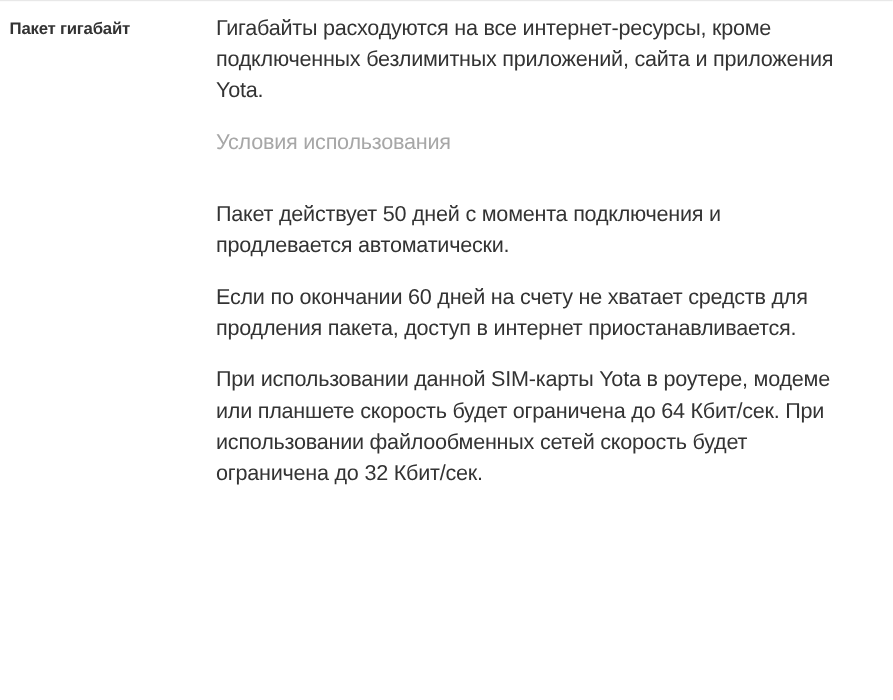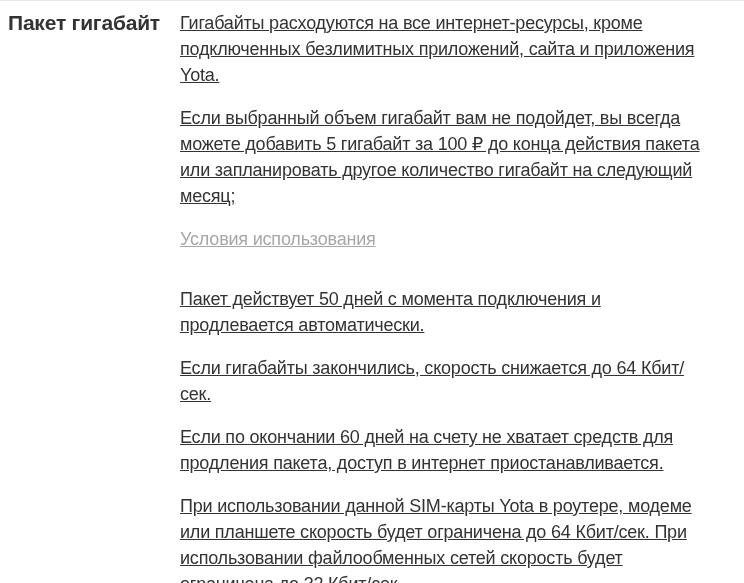--- a/index.html
+++ b/index.html
@@ -27,55 +27,52 @@
     border-top: 1px solid var(--border-color);
     padding: 9px 30px 0 8px;
     width: 744px;
     height: 583px;
   }
   .term-col {
     flex: 0 0 172px;
     width: 172px;
   }
   .term {
-    font-size: 21px;
+    font-size: 14px;
     line-height: 26px;
     font-weight: 700;
     letter-spacing: -0.2px;
   }
   .desc-col {
     flex: 1 1 auto;
     max-width: 534px;
   }
   .para {
     margin: 0 0 17px 0;
     font-size: 18px;
     line-height: 26px;
     letter-spacing: -0.2px;
-    text-decoration: underline;
   }
   .para.muted {
     color: var(--muted-color);
     margin-top: 3px;
     margin-bottom: 34px;
   }
   .para:last-child {
     margin-bottom: 14px;
   }
 </style>
 </head>
 <body>
 
 <div class="row">
   <div class="term-col">
     <div class="term">Пакет гигабайт</div>
   </div>
   <div class="desc-col">
     <p class="para">Гигабайты расходуются на все интернет-ресурсы, кроме подключенных безлимитных приложений, сайта и приложения Yota.</p>
-    <p class="para">Если выбранный объем гигабайт вам не подойдет, вы всегда можете добавить 5 гигабайт за 100 ₽ до конца действия пакета или запланировать другое количество гигабайт на следующий месяц;</p>
     <p class="para muted">Условия использования</p>
     <p class="para">Пакет действует 50 дней с момента подключения и продлевается автоматически.</p>
-    <p class="para">Если гигабайты закончились, скорость снижается до 64 Кбит/сек.</p>
     <p class="para">Если по окончании 60 дней на счету не хватает средств для продления пакета, доступ в интернет приостанавливается.</p>
     <p class="para">При использовании данной SIM-карты Yota в роутере, модеме или планшете скорость будет ограничена до 64 Кбит/сек. При использовании файлообменных сетей скорость будет ограничена до 32 Кбит/сек.</p>
 
   </div>
 </div>
 
 </body></html>

